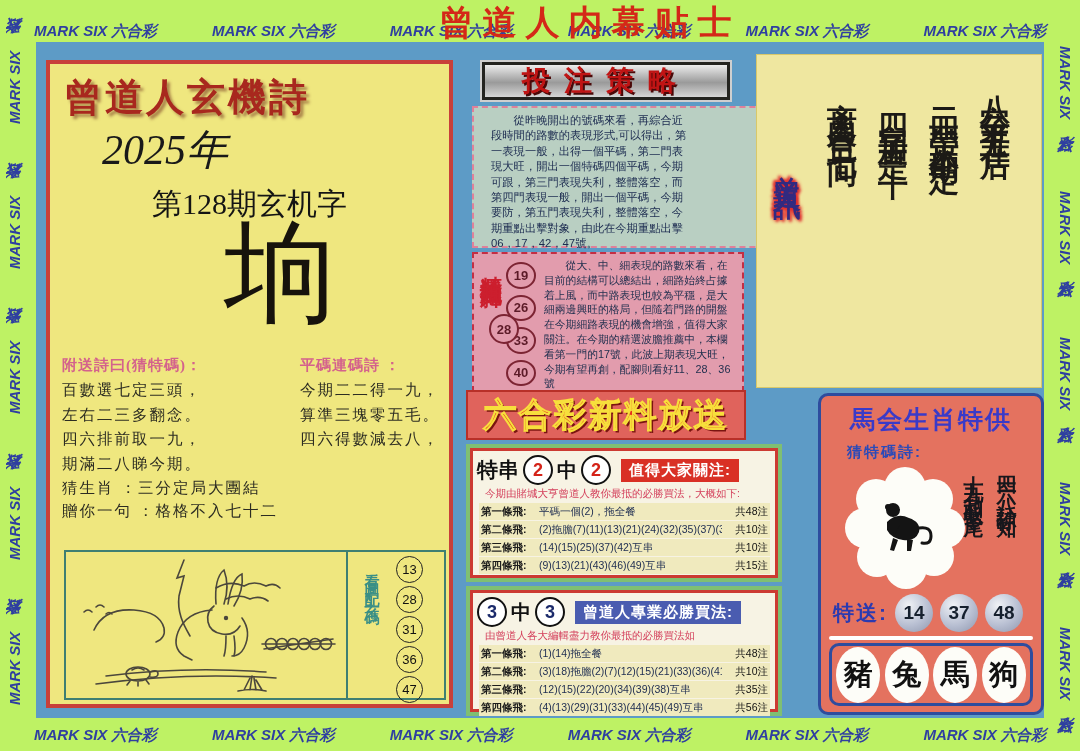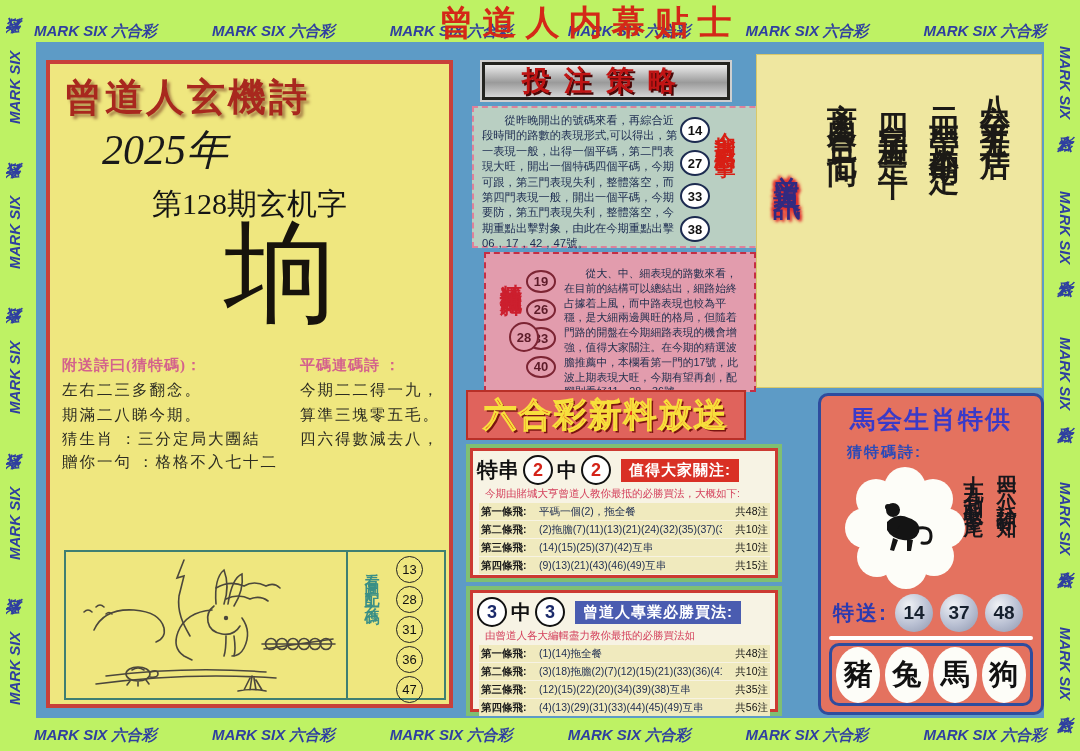--- a/index.html
+++ b/index.html
@@ -40,29 +40,29 @@
   .pb-nums{position:absolute;left:330px;top:4px;display:flex;flex-direction:column;gap:3px;}
   .ncirc{width:25px;height:25px;border:1.6px solid #222;border-radius:50%;display:flex;align-items:center;
         justify-content:center;font-size:13px;font-weight:normal;color:#111;background:transparent;}
   
   .strategy-title{position:absolute;left:482px;top:62px;width:248px;height:38px;box-sizing:border-box;
         border:3px solid #23231f;box-shadow:0 0 0 2px #cfcfcf;display:flex;align-items:center;justify-content:center;
         background:linear-gradient(180deg,#ececec,#9a9a9a 55%,#d6d6d6);
         font-family:"Liberation Serif",serif;font-size:28px;font-weight:bold;color:#c01414;
         letter-spacing:14px;text-shadow:2px 2px 0 #4a0808;}
   .strategy-panel{position:absolute;left:472px;top:106px;width:323px;height:142px;box-sizing:border-box;
-        background:#b9cfc2;border:2px dashed #e0809a;padding:5px 4px 4px 8px;display:flex;}
+        background:#b9cfc2;border:2px dashed #e0809a;padding:5px 4px 4px 17px;display:flex;flex-direction:column;}
   .strategy-body{width:196px;font-size:11.3px;line-height:15.4px;color:#1c2b50;margin:0;text-indent:2em;}
   .strategy-side{flex:1;display:flex;}
   .focus-circles{display:flex;flex-direction:column;gap:7px;margin:4px 1px 0 2px;}
   .fcirc{width:26px;height:26px;border:2px solid #1c2b50;border-radius:50%;background:#fff;display:flex;
         align-items:center;justify-content:center;font-size:13px;font-weight:bold;color:#111;}
   .focus-label{writing-mode:vertical-rl;font-size:21px;font-weight:bold;color:#d81f14;letter-spacing:5px;margin-top:2px;}
   .bodan-panel{position:absolute;left:472px;top:252px;width:272px;height:140px;box-sizing:border-box;
-        background:#e29cad;border:2px dashed #c52e44;padding:12px;display:flex;margin-left:12px;}
+        background:#e29cad;border:2px dashed #c52e44;padding:4px;display:flex;}
   .bodan-title{writing-mode:vertical-rl;font-size:22px;font-weight:bold;color:#cc1f2e;letter-spacing:2px;width:28px;}
   .bodan-circles{width:38px;position:relative;display:flex;flex-direction:column;gap:6px;padding-top:4px;}
   .bcirc{width:26px;height:26px;border:2px solid #7c2433;border-radius:50%;display:flex;align-items:center;
         justify-content:center;font-size:13px;font-weight:bold;color:#5c1b28;}
   .bcirc-off{position:absolute;left:-17px;top:56px;background:#e29cad;}
   .bodan-body{flex:1;font-size:10.8px;line-height:14.8px;color:#22304f;margin:0;text-indent:2em;}
   .newmat-bar{position:absolute;left:466px;top:390px;width:280px;height:50px;box-sizing:border-box;
         background:#e0635c;border:2px solid #b83028;display:flex;align-items:center;justify-content:center;
         font-family:"Liberation Serif",serif;font-size:33px;font-weight:bold;color:#e62b1e;letter-spacing:2px;
         -webkit-text-stroke:1px #f7df3c;text-shadow:2px 2px 0 #7a1410;}
@@ -158,21 +158,23 @@
 
   <div class="panel-left">
     <div class="pl-title">曾道人玄機詩</div>
     <div class="pl-year">2025年</div>
     <div class="pl-issue">第128期玄机字</div>
     <div class="pl-bigchar">垧</div>
 
     <div class="poems">
       <div class="pcol1">
         <div class="phead">附送詩曰(猜特碼)：</div>
+        <div class="pline">百數選七定三頭，</div>
         <div class="pline">左右二三多翻念。</div>
+        <div class="pline">四六排前取一九，</div>
         <div class="pline">期滿二八睇今期。</div>
         <div class="pwide">猜生肖 ：三分定局大團結</div>
         <div class="pwide">贈你一句 ：格格不入七十二</div>
       </div>
       <div class="pcol2">
         <div class="phead">平碼連碼詩 ：</div>
         <div class="pline">今期二二得一九，</div>
         <div class="pline">算準三塊零五毛。</div>
         <div class="pline">四六得數減去八，</div>
       </div>

